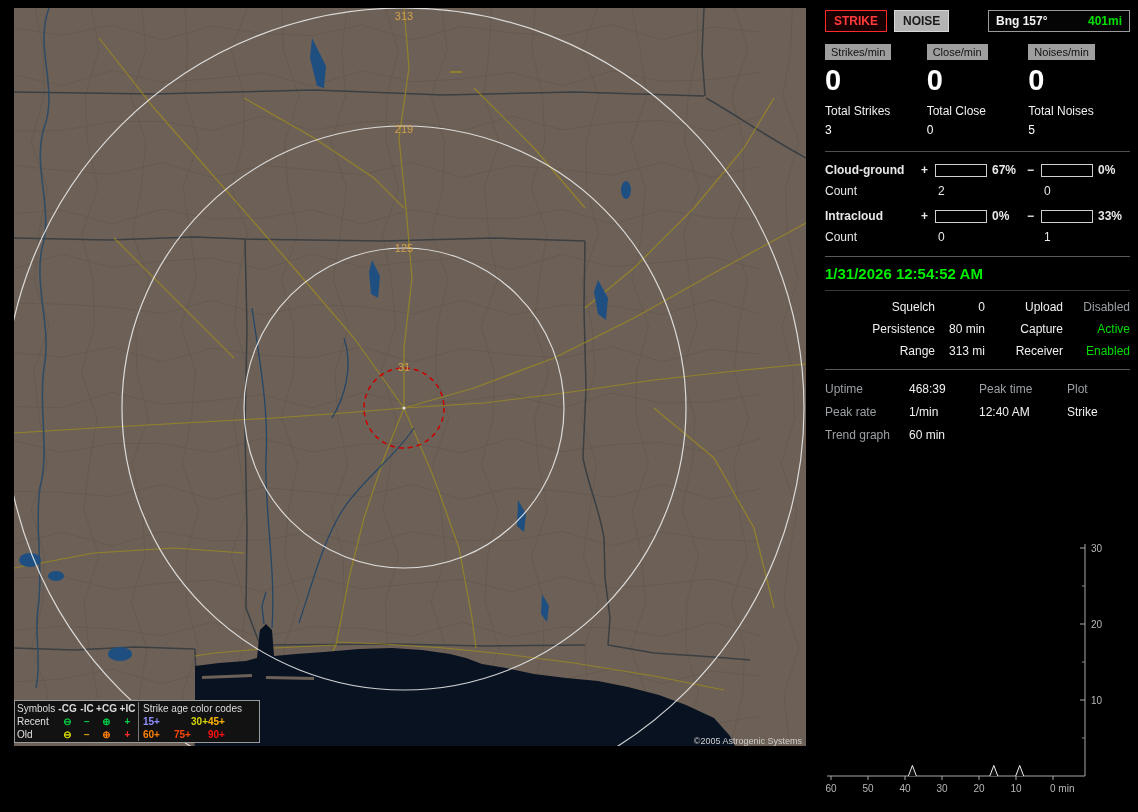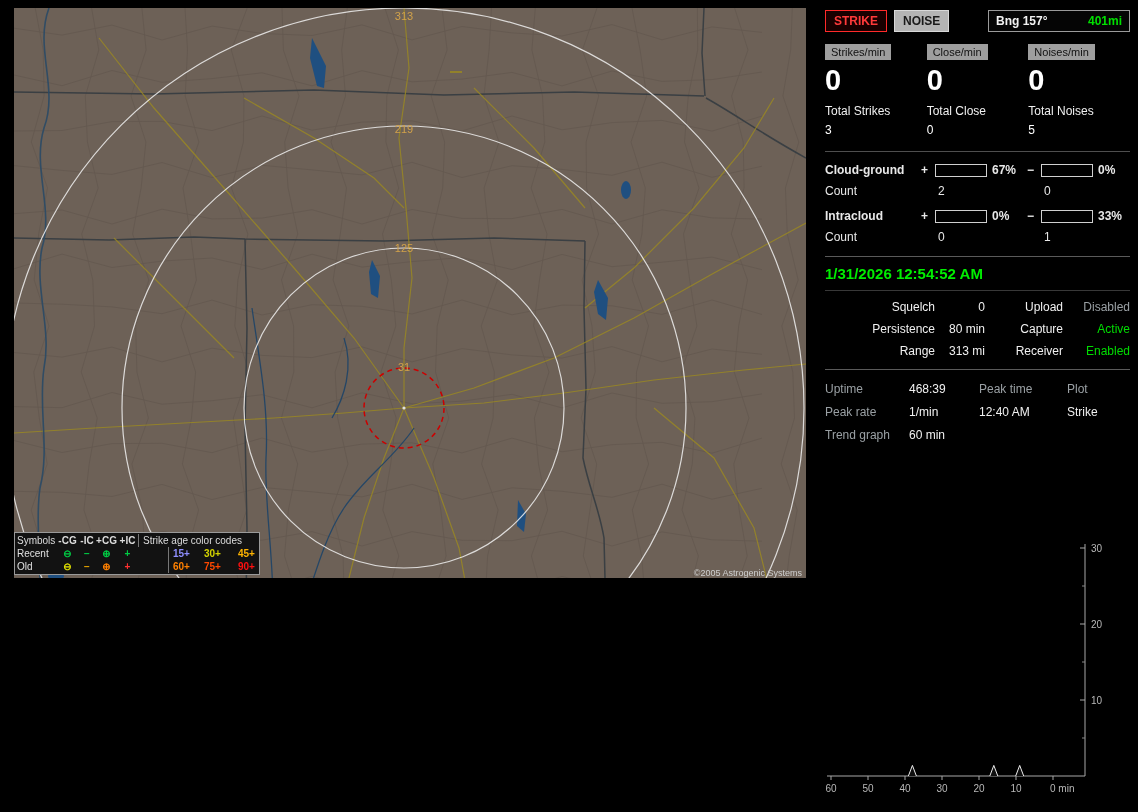--- a/index.html
+++ b/index.html
@@ -1,29 +1,29 @@
 <!DOCTYPE html>
 <html><head>
 <meta charset="utf-8">
 <style>
   html,body{margin:0;padding:0;background:#000;}
   body{width:1138px;height:812px;overflow:hidden;font-family:"Liberation Sans",sans-serif;position:relative;}
   .page{position:absolute;inset:0;background:#000;}
 
   
-  .map-area{position:absolute;left:14px;top:8px;width:792px;height:570px;background:#6d6157;overflow:hidden;}
+  .map-area{position:absolute;left:14px;top:8px;width:792px;height:738px;background:#6d6157;overflow:hidden;}
   .map-area svg.map{display:block;}
 
   
   .legend{position:absolute;left:0;bottom:3px;width:240px;background:#121212;border:1px solid #9a9a9a;
           font-size:10px;color:#e0e0e0;padding:1px 2px;}
   .legend-grid{display:grid;grid-template-columns:40px 21px 18px 21px 21px 36px 34px 38px;align-items:center;}
   .legend-grid span{display:block;line-height:13px;white-space:nowrap;}
   .legend .sym{text-align:center;font-weight:bold;}
-  .legend .age{text-align:left;font-weight:bold;margin-left:30px;}
+  .legend .age{text-align:left;font-weight:bold;}
   .legend .age-sep{border-left:1px solid #777;padding-left:4px;}
   .legend .hdr{color:#dcdcdc;}
   .legend .age-hdr{grid-column:6/9;border-left:1px solid #777;padding-left:4px;}
 
   .copyright{position:absolute;right:4px;bottom:0;font-size:9px;color:#cfcfcf;}
 
   
   .panel{position:absolute;left:818px;top:10px;width:314px;height:794px;color:#e8e8e8;font-size:12px;
          display:flex;flex-direction:column;box-sizing:border-box;padding:0 2px 0 7px;}
   .p-header{display:flex;gap:7px;align-items:flex-start;}
@@ -202,21 +202,21 @@
         <span class="hdr sym">+CG</span>
         <span class="hdr sym">+IC</span>
         <span class="hdr age-hdr">Strike age color codes</span>
 
         <span>Recent</span>
         <span class="sym" style="color: rgb(0, 204, 68);">⊖</span>
         <span class="sym" style="color: rgb(0, 204, 68);">−</span>
         <span class="sym" style="color: rgb(0, 204, 68);">⊕</span>
         <span class="sym" style="color: rgb(0, 204, 68);">+</span>
         <span class="age age-sep" style="color: rgb(143, 143, 255);">15+</span>
-        <span class="age" style="color: rgb(212, 212, 0);">30+</span>
+        <span class="age" style="color: rgb(212, 212, 0); text-align: right;">30+</span>
         <span class="age" style="color: rgb(255, 180, 0);">45+</span>
 
         <span>Old</span>
         <span class="sym" style="color: rgb(224, 224, 0);">⊖</span>
         <span class="sym" style="color: rgb(224, 160, 0);">−</span>
         <span class="sym" style="color: rgb(255, 128, 0);">⊕</span>
         <span class="sym" style="color: rgb(255, 48, 48);">+</span>
         <span class="age age-sep" style="color: rgb(255, 128, 0);">60+</span>
         <span class="age" style="color: rgb(255, 72, 0);">75+</span>
         <span class="age" style="color: rgb(255, 16, 16);">90+</span>

